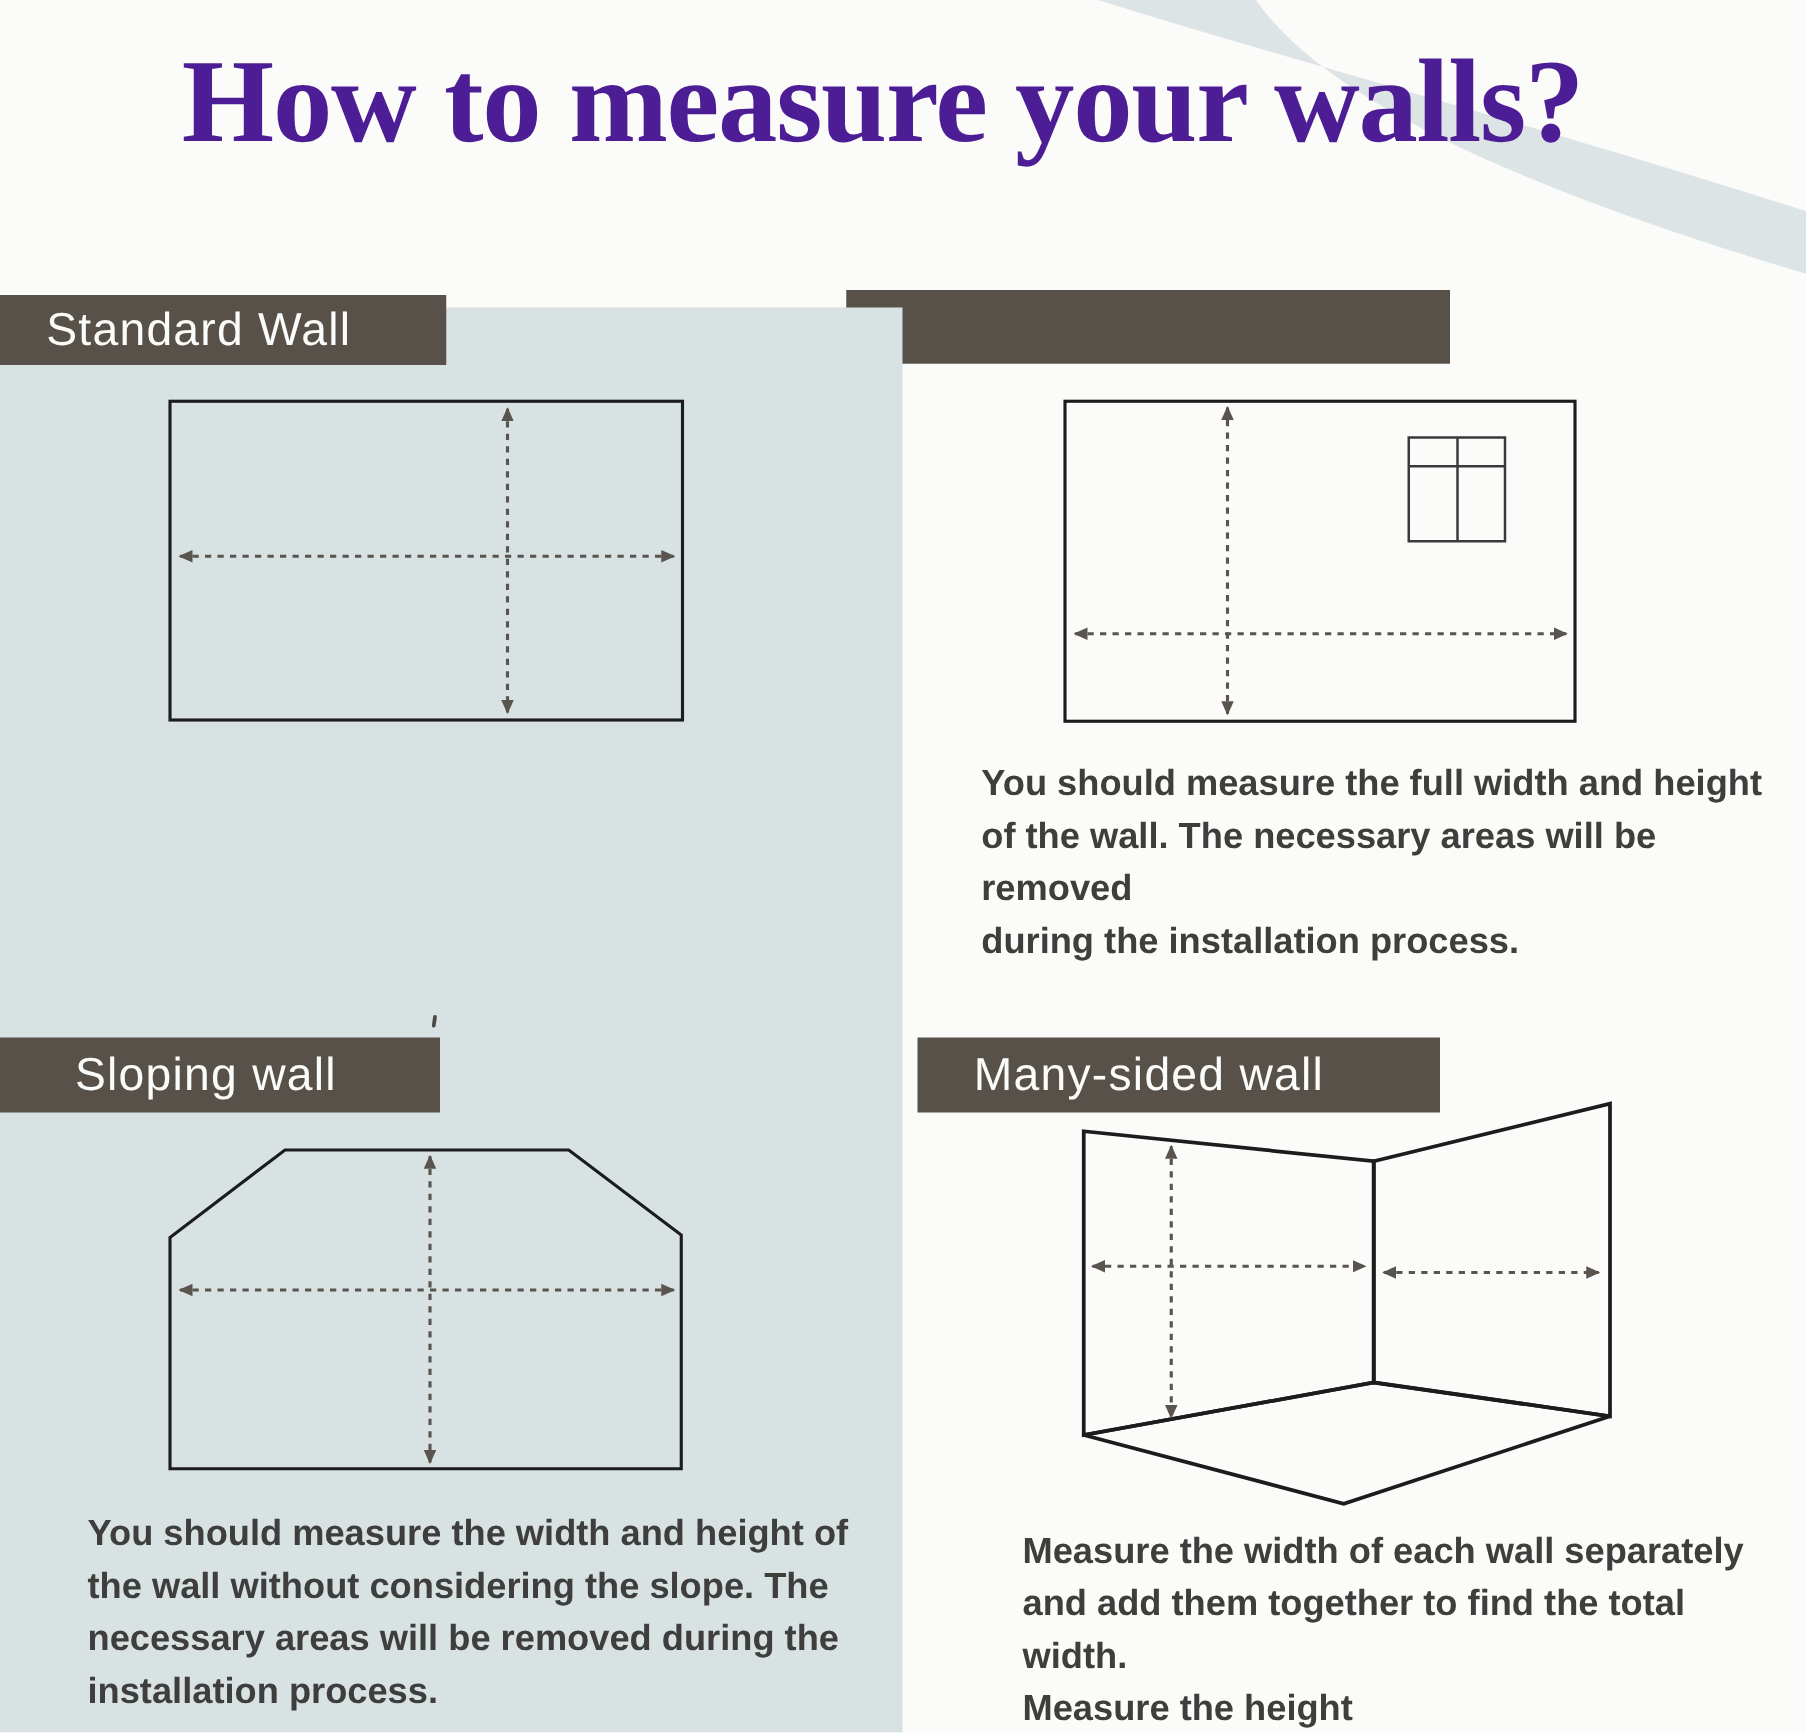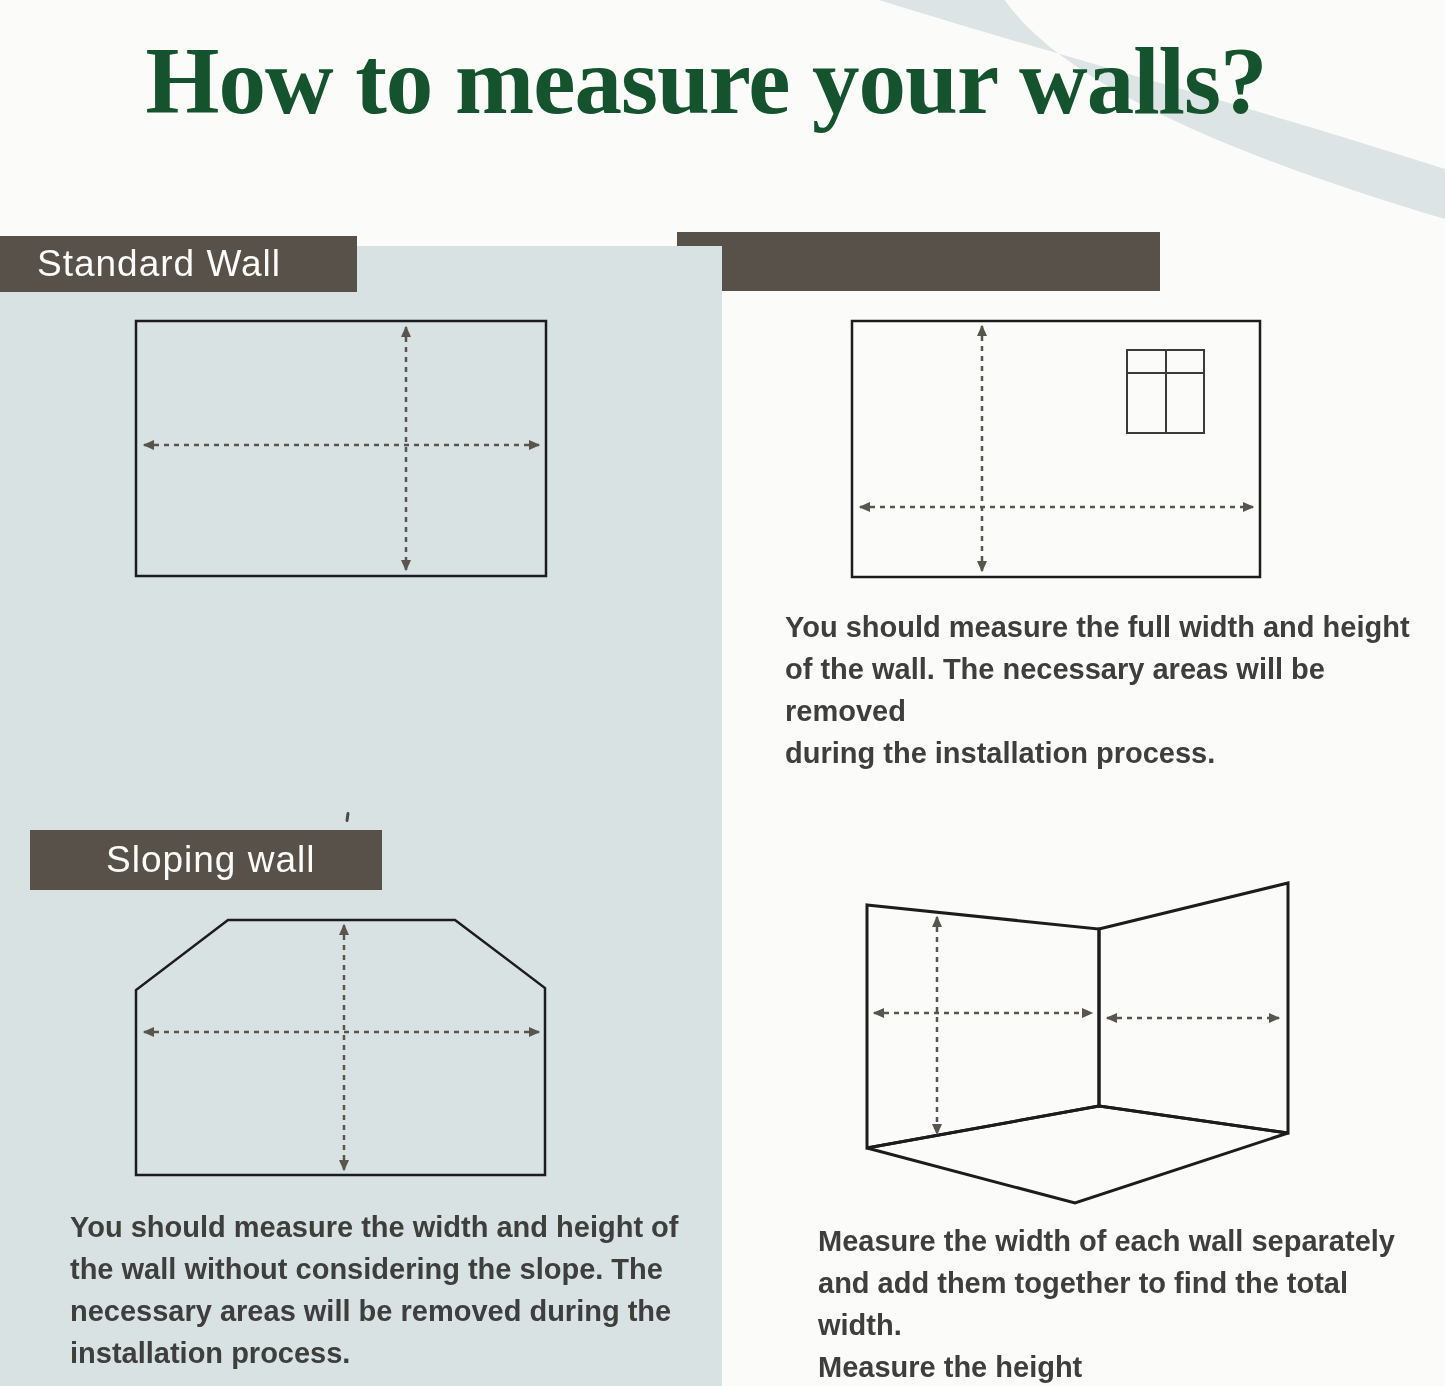--- a/index.html
+++ b/index.html
@@ -8,38 +8,38 @@
     position:relative;width:1445px;height:1386px;
     background:#fbfbf9;overflow:hidden;
   }
   svg{display:block;}
   .ribbon-svg{position:absolute;left:0;top:0;z-index:0;}
   .page-title{
     position:absolute;left:0;top:26px;width:1412px;z-index:3;
     text-align:center;
     font-family:"Liberation Serif",serif;
     font-size:95px;font-weight:600;letter-spacing:-1px;
-    color:#14532d;
+    color:#4c1d95;
   }
   .blue-panel{
     position:absolute;left:0;top:246px;width:722px;height:1140px;
     background:#d9e2e3;z-index:1;
   }
   .band{
     position:absolute;background:#57514a;z-index:2;
     display:flex;align-items:center;
     color:#fbfbfa;font-size:37px;letter-spacing:1px;
   }
   .band-standard{left:0;top:236px;width:357px;height:56px;padding-left:37px;box-sizing:border-box;text-align:center;}
   .band-obstacles{left:677px;top:232px;width:483px;height:59px;z-index:0;}
   .band-obstacles-label{
     position:absolute;left:748px;top:241px;height:51px;z-index:2;
     display:flex;align-items:center;color:#fbfbfa;font-size:37px;letter-spacing:1px;
   }
-  .band-sloping{left:0;top:830px;width:352px;height:60px;padding-left:76px;box-sizing:border-box;margin-left:30px;}
+  .band-sloping{left:0;top:830px;width:352px;height:60px;padding-left:60px;box-sizing:border-box;}
   .band-manysided{left:734px;top:830px;width:418px;height:60px;padding-left:45px;box-sizing:border-box;}
   .diagram{position:absolute;z-index:2;}
   .diagram-standard{left:120px;top:305px;}
   .diagram-obstacles{left:835px;top:305px;}
   .diagram-sloping{left:118px;top:902px;}
   .diagram-manysided{left:850px;top:875px;}
   .caption{
     position:absolute;z-index:2;
     font-size:29px;font-weight:bold;color:#3e3e3d;
     line-height:42px;white-space:pre-line;letter-spacing:0px;
@@ -66,20 +66,23 @@
 
   <div class="band band-obstacles"></div>
 
   <div class="blue-panel"></div>
 
   <div class="band band-standard">
     <span>Standard Wall</span>
   </div>
   <div class="band band-sloping">
     <span>Sloping wall</span>
+  </div>
+  <div class="band band-manysided">
+    <span>Many-sided wall</span>
   </div>
 
   <div class="tick-mark"></div>
 
   <svg class="diagram diagram-standard" width="450" height="290" viewBox="0 0 450 290">
     <defs>
       <marker id="ah1" viewBox="0 0 10 10" refX="8" refY="5" markerWidth="5" markerHeight="5" orient="auto-start-reverse">
           <path d="M0,1 L9,5 L0,9 Z" fill="#59544d"></path>
         </marker>
     </defs>

